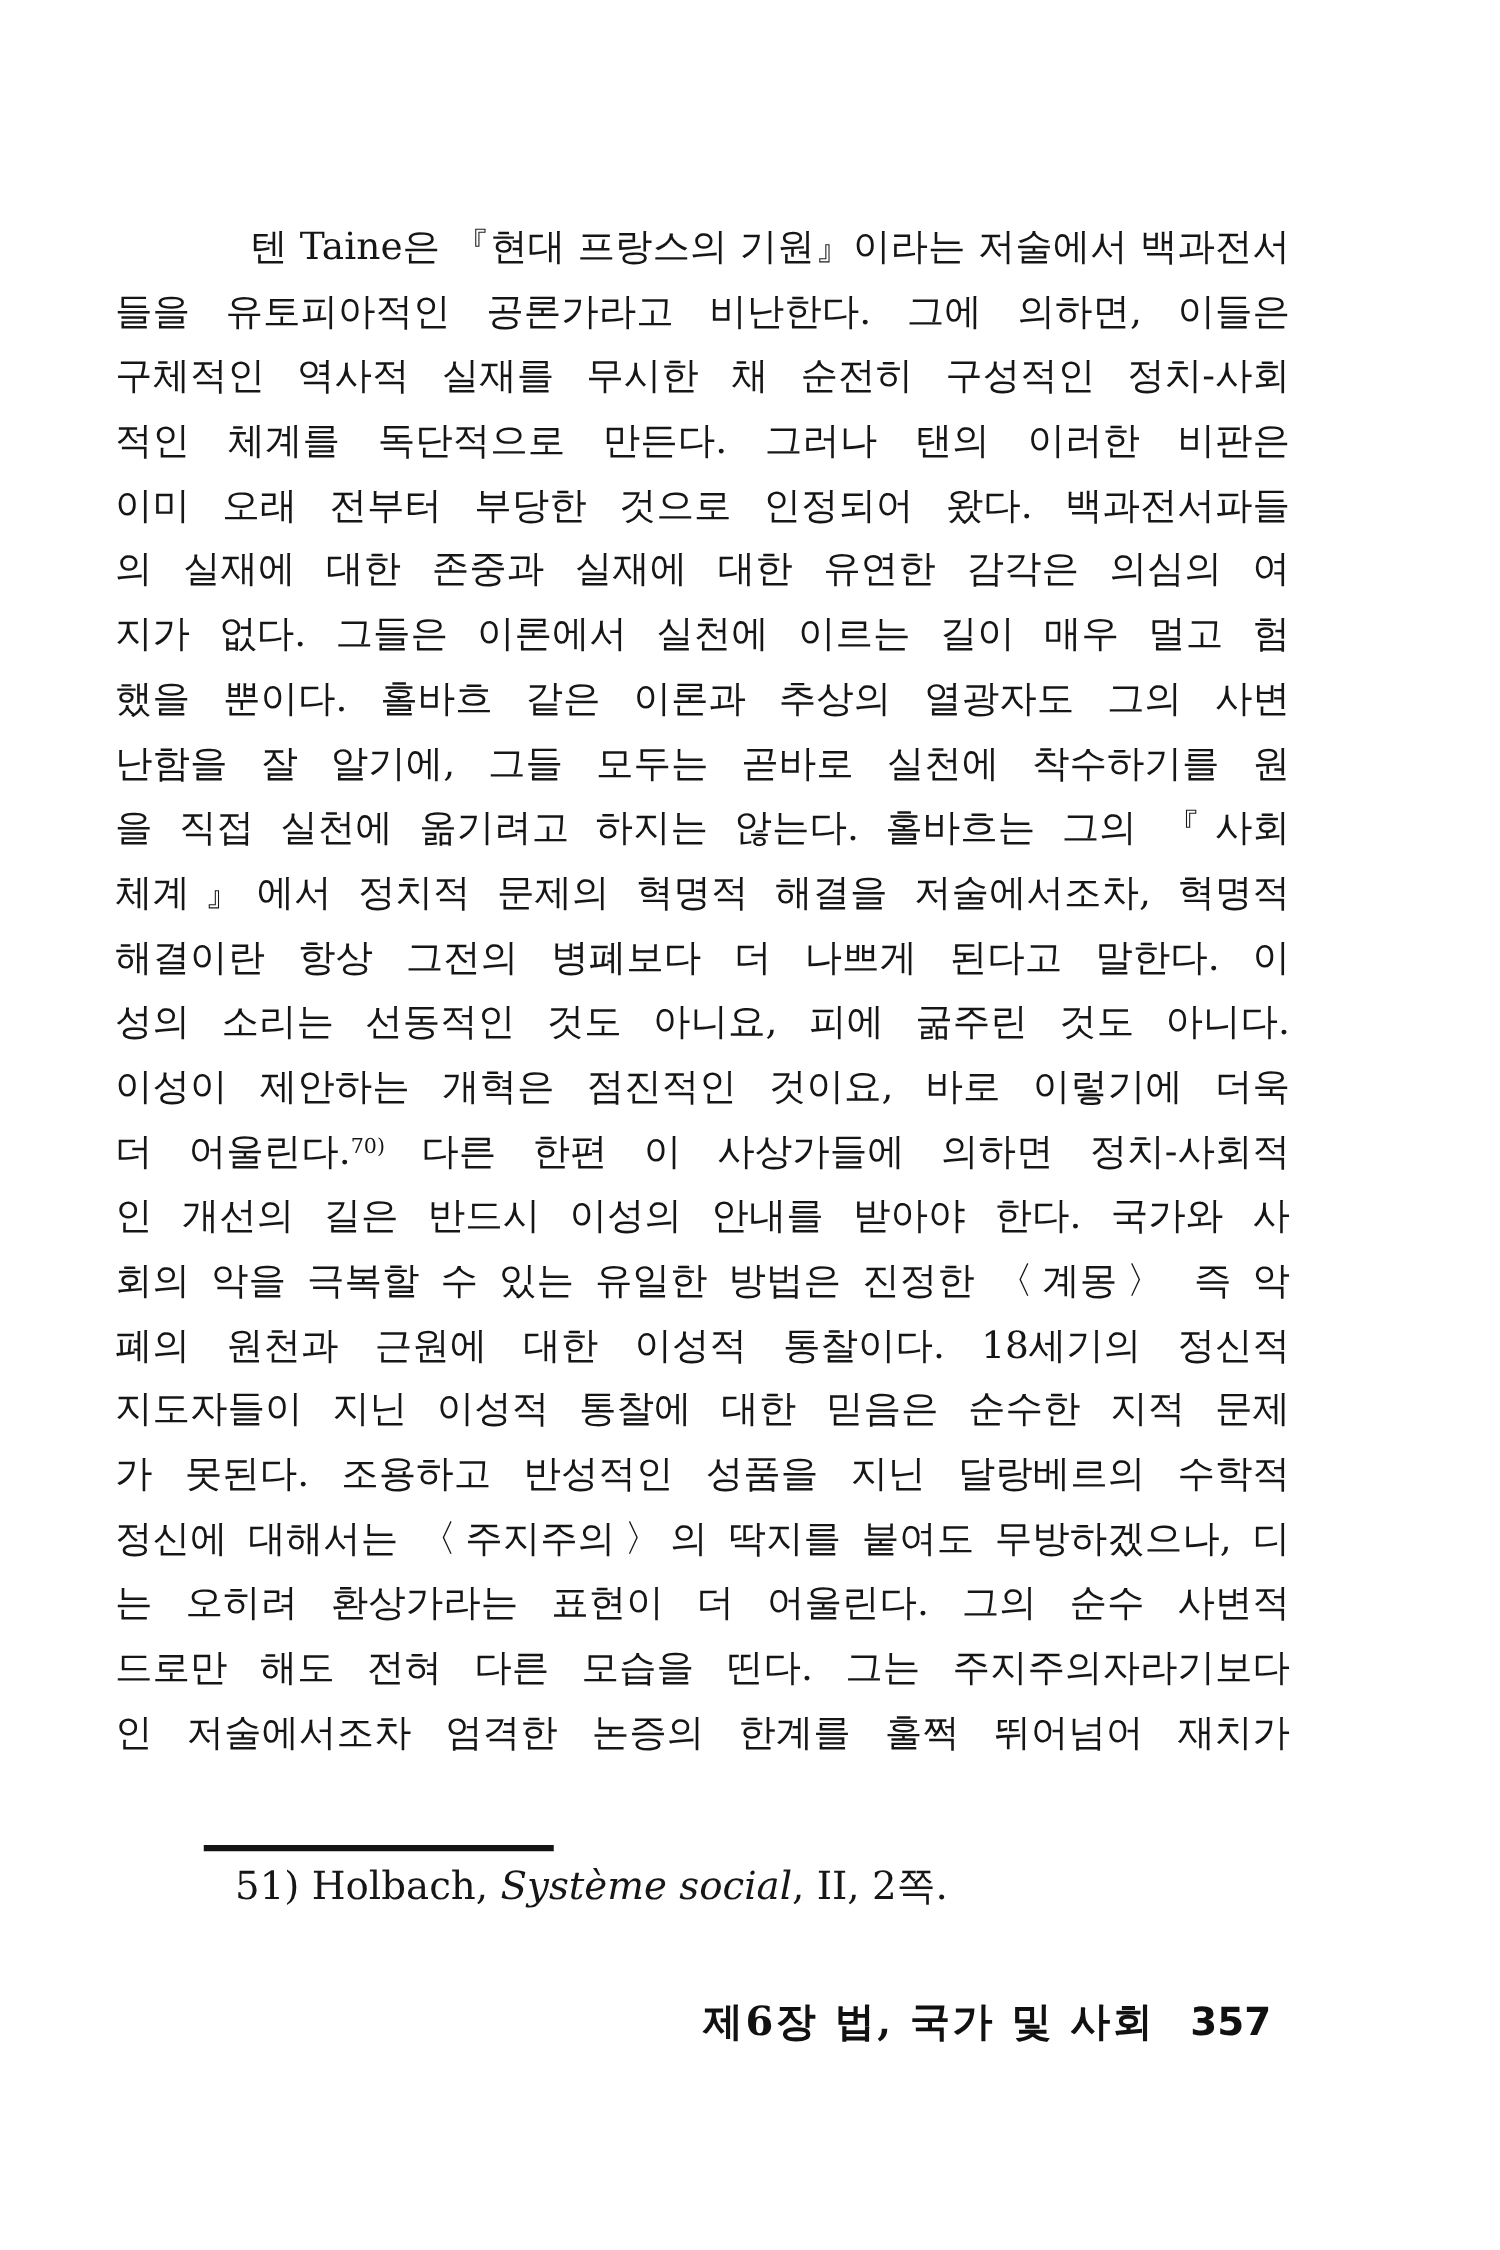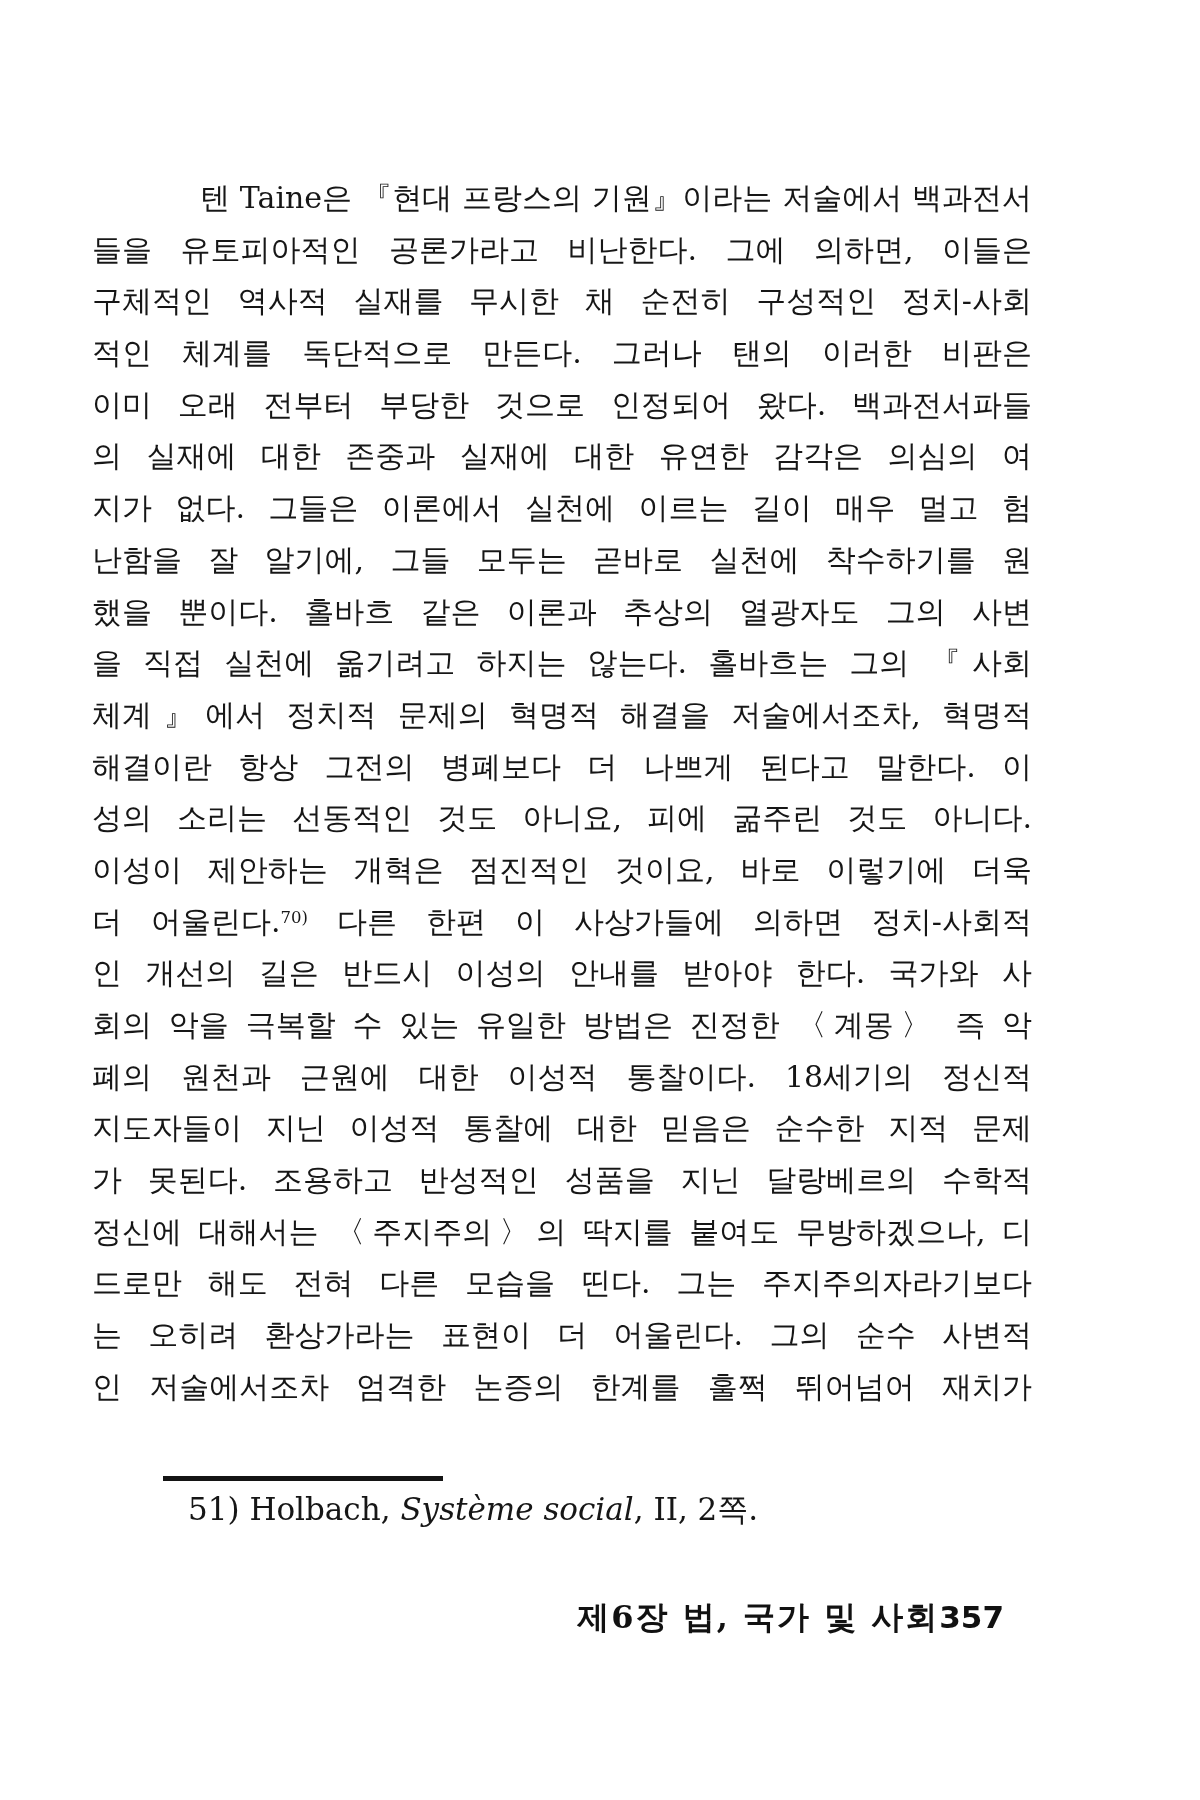--- a/index.html
+++ b/index.html
@@ -58,60 +58,61 @@
     top: 1491px;
     width: 850px;
     font-size: 31px;
     line-height: 36px;
     color: #161616;
     text-align: left;
   }
   .page-footer {
     position: absolute;
     top: 1598px;
-    right: 196px;
+    right: 183px;
     font-size: 32px;
     line-height: 38px;
     color: #111111;
     white-space: nowrap;
     display: flex;
     align-items: baseline;
+    gap: 28px;
   }
   .page-footer .chapter { font-weight: 600; letter-spacing: 2px; }
   .page-footer .pnum { font-weight: 700; font-family: "DejaVu Sans", "Liberation Sans", sans-serif; font-size: 31px; }
 </style>
 </head>
 <body>
 
 <div class="page">
 
   <div class="body-text">
       <div class="bline indent"><span>텐 Taine은 『현대 프랑스의 기원』이라는 저술에서 백과전서파</span></div>
       <div class="bline"><span>들을 유토피아적인 공론가라고 비난한다. 그에 의하면, 이들은</span></div>
       <div class="bline"><span>구체적인 역사적 실재를 무시한 채 순전히 구성적인 정치-사회</span></div>
       <div class="bline"><span>적인 체계를 독단적으로 만든다. 그러나 탠의 이러한 비판은</span></div>
       <div class="bline"><span>이미 오래 전부터 부당한 것으로 인정되어 왔다. 백과전서파들</span></div>
       <div class="bline"><span>의 실재에 대한 존중과 실재에 대한 유연한 감각은 의심의 여</span></div>
       <div class="bline"><span>지가 없다. 그들은 이론에서 실천에 이르는 길이 매우 멀고 험</span></div>
+      <div class="bline"><span>했을 뿐이다. 홀바흐 같은 이론과 추상의 열광자도 그의 사변</span></div>
       <div class="bline"><span>난함을 잘 알기에, 그들 모두는 곧바로 실천에 착수하기를 원</span></div>
-      <div class="bline"><span>했을 뿐이다. 홀바흐 같은 이론과 추상의 열광자도 그의 사변</span></div>
       <div class="bline"><span>을 직접 실천에 옮기려고 하지는 않는다. 홀바흐는 그의 『사회</span></div>
       <div class="bline"><span>체계』에서 정치적 문제의 혁명적 해결을 저술에서조차, 혁명적</span></div>
       <div class="bline"><span>해결이란 항상 그전의 병폐보다 더 나쁘게 된다고 말한다. 이</span></div>
       <div class="bline"><span>성의 소리는 선동적인 것도 아니요, 피에 굶주린 것도 아니다.</span></div>
       <div class="bline"><span>이성이 제안하는 개혁은 점진적인 것이요, 바로 이렇기에 더욱</span></div>
       <div class="bline"><span>더 어울린다.</span><span class="sup">70)</span><span> 다른 한편 이 사상가들에 의하면 정치-사회적</span></div>
       <div class="bline"><span>인 개선의 길은 반드시 이성의 안내를 받아야 한다. 국가와 사</span></div>
       <div class="bline"><span>회의 악을 극복할 수 있는 유일한 방법은 진정한 〈계몽〉 즉 악</span></div>
       <div class="bline"><span>폐의 원천과 근원에 대한 이성적 통찰이다. 18세기의 정신적</span></div>
       <div class="bline"><span>지도자들이 지닌 이성적 통찰에 대한 믿음은 순수한 지적 문제</span></div>
       <div class="bline"><span>가 못된다. 조용하고 반성적인 성품을 지닌 달랑베르의 수학적</span></div>
       <div class="bline"><span>정신에 대해서는 〈주지주의〉의 딱지를 붙여도 무방하겠으나, 디</span></div>
+      <div class="bline"><span>는 오히려 환상가라는 표현이 더 어울린다. 그의 순수 사변적</span></div>
       <div class="bline"><span>드로만 해도 전혀 다른 모습을 띤다. 그는 주지주의자라기보다</span></div>
-      <div class="bline"><span>는 오히려 환상가라는 표현이 더 어울린다. 그의 순수 사변적</span></div>
       <div class="bline"><span>인 저술에서조차 엄격한 논증의 한계를 훌쩍 뛰어넘어 재치가</span></div>
     </div>
 
   <div class="foot-rule"></div>
 
   <div class="footnote"><span>51) Holbach, </span><span class="italic">Système social</span><span>, II, 2쪽.</span></div>
 
   <div class="page-footer">
     <span class="chapter">제6장 법, 국가 및 사회</span>
     <span class="pnum">357</span>

